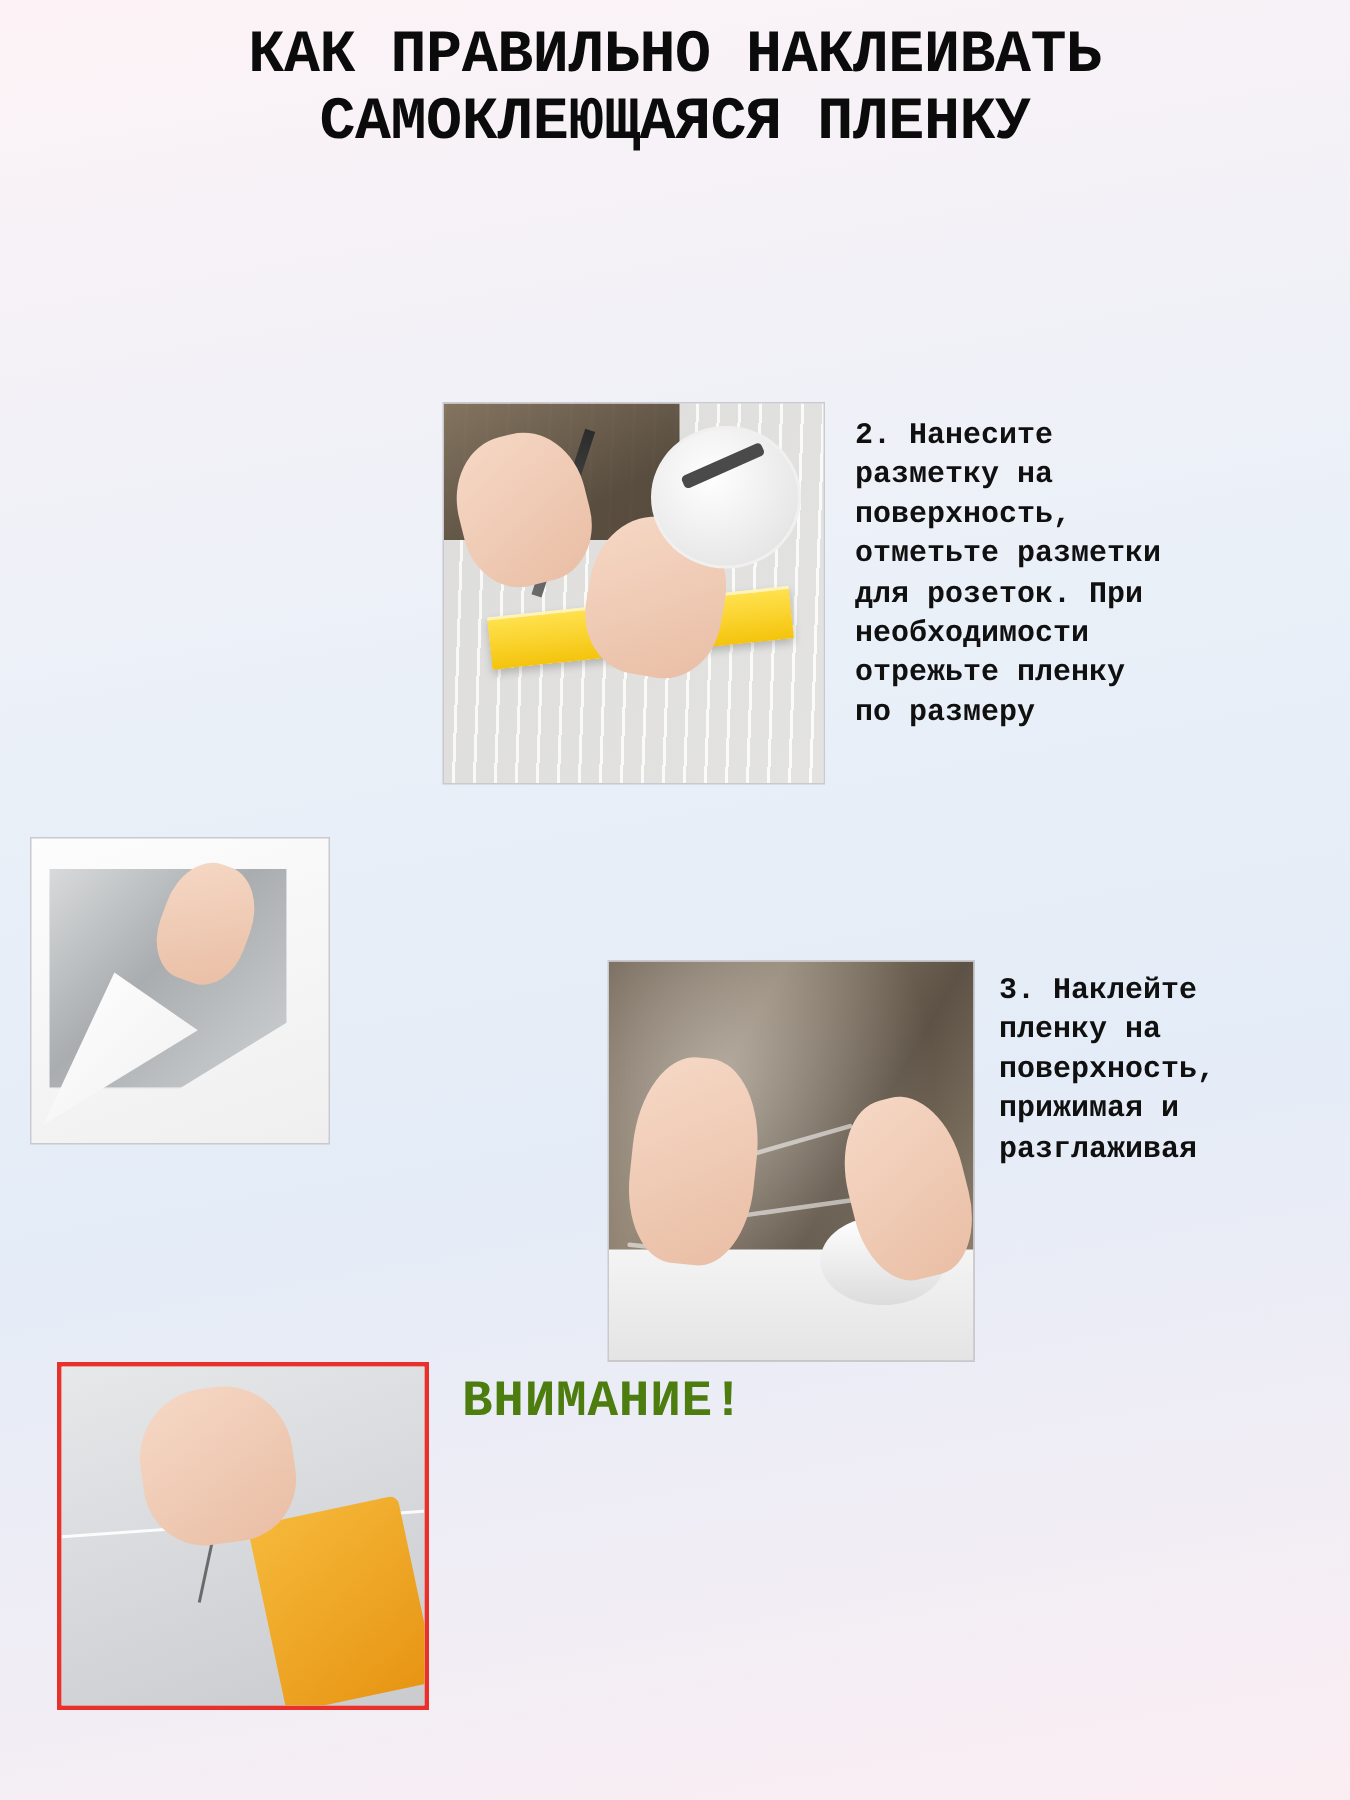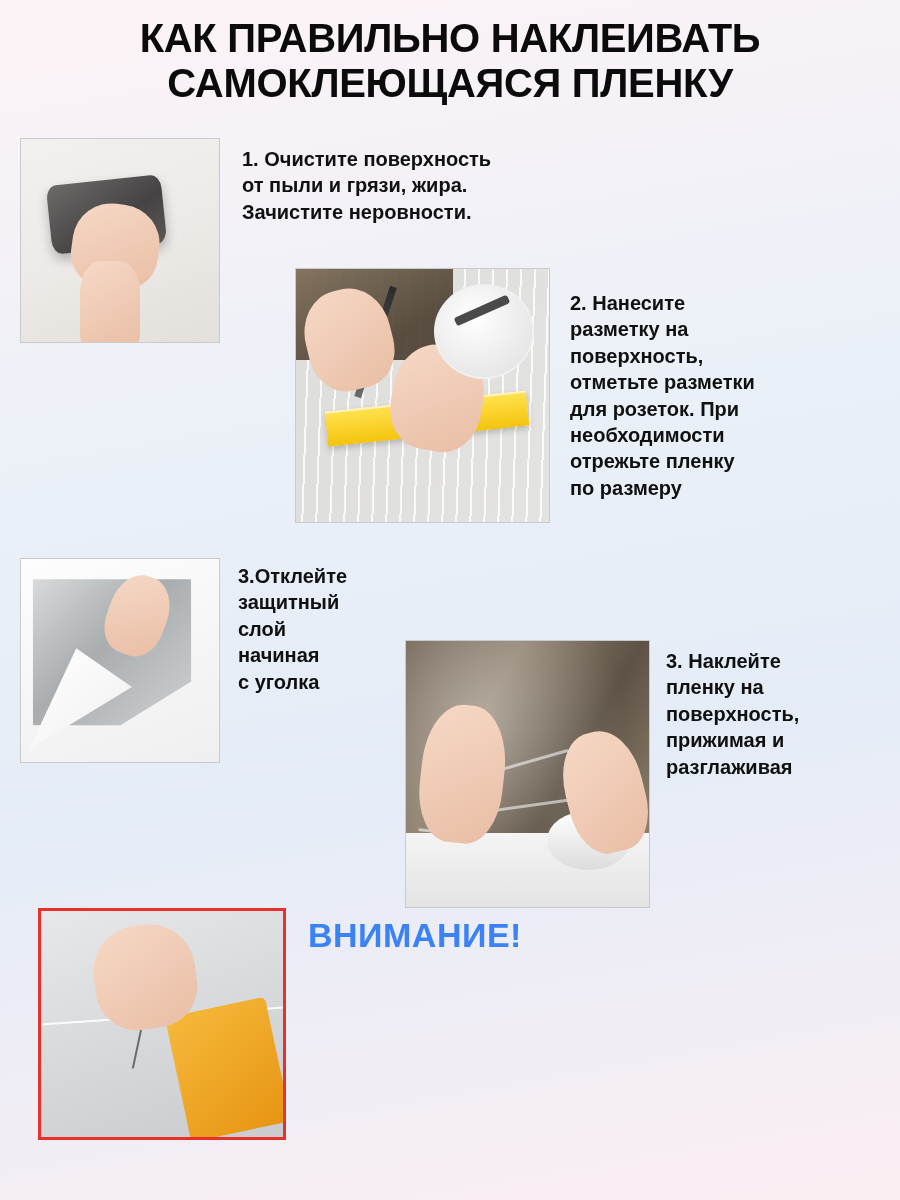--- a/index.html
+++ b/index.html
@@ -12,20 +12,21 @@
     font-family: "Liberation Sans", sans-serif;
     background: linear-gradient(170deg, #fdf3f6 0%, #eaf0f8 38%, #e4ecf7 62%, #fbeef3 100%);
     overflow: hidden;
     position: relative;
   }
   .page {
     position: relative;
     width: 900px;
     height: 1200px;
     box-sizing: border-box;
+    font-family: Liberation Mono, monospace;
   }
 
   
   .title {
     padding: 16px 20px 0 20px;
     text-align: center;
     font-weight: bold;
     color: #0b0b0b;
     font-size: 40px;
     line-height: 1.12;
@@ -57,21 +58,21 @@
     line-height: 1.32;
     white-space: pre-line;
   }
 
   #step1 { left: 20px;  top: 138px;  }
   #step1 .photo { width: 200px; height: 205px; }
   #step1 .step-text { margin-left: 22px; margin-top: 8px; width: 350px; }
 
   #step2 { left: 295px; top: 268px; }
   #step2 .photo { width: 255px; height: 255px; }
-  #step2 .step-text { margin-left: 20px; margin-top: 22px; width: 320px; }
+  #step2 .step-text { margin-left: 20px; margin-top: 10px; width: 320px; }
 
   #step3 { left: 20px;  top: 558px;  }
   #step3 .photo { width: 200px; height: 205px; }
   #step3 .step-text { margin-left: 18px; margin-top: 5px; width: 180px; }
 
   #step4 { left: 405px; top: 640px; }
   #step4 .photo { width: 245px; height: 268px; }
   #step4 .step-text { margin-left: 16px; margin-top: 8px; width: 230px; }
 
   
@@ -85,21 +86,21 @@
   #warning .photo {
     width: 248px;
     height: 232px;
     border: 3px solid #e8312a;
   }
   .warn-text {
     margin-left: 22px;
     width: 580px;
   }
   .warn-head {
-    color: #3b82f6;
+    color: #4d7c0f;
     font-weight: bold;
     font-size: 34px;
     line-height: 1;
     margin-top: 10px;
     margin-bottom: 12px;
     letter-spacing: 0.5px;
   }
   .warn-body {
     color: #111;
     font-size: 27px;
@@ -269,31 +270,20 @@
 </head>
 <body>
 
 <div class="page">
 
   <div class="title">
     <span class="line">КАК ПРАВИЛЬНО НАКЛЕИВАТЬ</span>
     <span class="line">САМОКЛЕЮЩАЯСЯ ПЛЕНКУ</span>
   </div>
 
-  <div class="step" id="step1">
-    <div class="photo">
-      <div class="ph-wall"></div>
-      <div class="sponge"></div>
-      <div class="hand h1a"></div>
-      <div class="hand h1b"></div>
-    </div>
-    <div class="step-text">1. Очистите поверхность
-    от пыли и грязи, жира.
-    Зачистите неровности.</div>
-  </div>
 
   <div class="step" id="step2">
     <div class="photo">
       <div class="ph-insul"></div>
       <div class="insul-top"></div>
       <div class="tape"></div>
       <div class="pencil"></div>
       <div class="hand h2a"></div>
       <div class="hand h2b"></div>
       <div class="circle-inset">
@@ -310,25 +300,20 @@
     по размеру</div>
   </div>
 
   <div class="step" id="step3">
     <div class="photo">
       <div class="ph-film"></div>
       <div class="film-sheet"></div>
       <div class="film-peel"></div>
       <div class="hand h3a"></div>
     </div>
-    <div class="step-text">3.Отклейте
-   защитный
-   слой
-   начиная
-   с уголка</div>
   </div>
 
   <div class="step" id="step4">
     <div class="photo">
       <div class="ph-marble"></div>
       <div class="marble-vein mv1"></div>
       <div class="marble-vein mv2"></div>
       <div class="marble-vein mv3"></div>
       <div class="white-wall"></div>
       <div class="roll-edge"></div>

